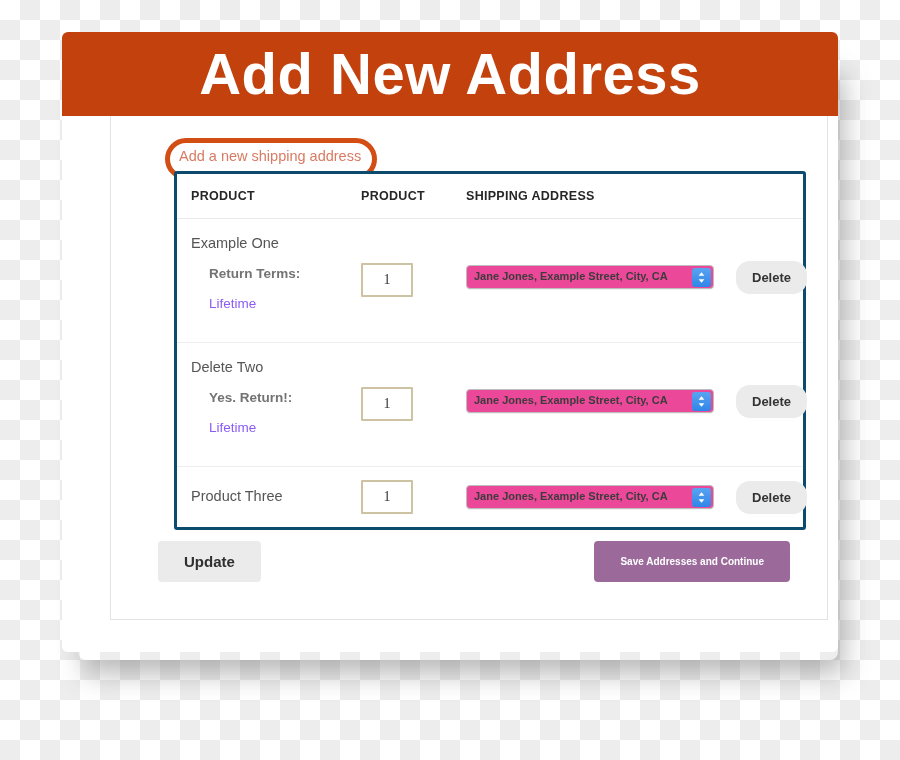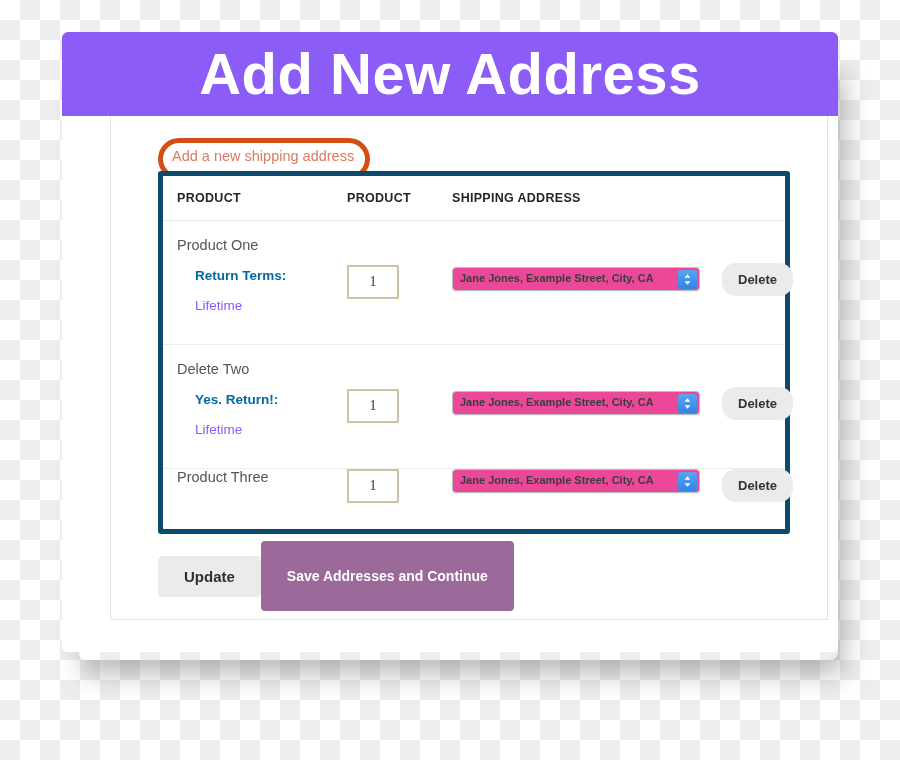--- a/index.html
+++ b/index.html
@@ -43,21 +43,21 @@
     top: 32px;
     width: 776px;
     height: 620px;
     background: #ffffff;
     border-radius: 6px;
     overflow: hidden;
   }
 
   #titlebar {
     height: 84px;
-    background: #8b5cf6;
+    background: #c2410c;
     display: flex;
     align-items: center;
     justify-content: center;
   }
   #titlebar .title-text {
     color: #ffffff;
     font-size: 58px;
     font-weight: bold;
     letter-spacing: 0.5px;
     line-height: 1;
@@ -78,21 +78,21 @@
     height: 504px;
     border-left: 1px solid #e3e3e3;
     border-right: 1px solid #e3e3e3;
     border-bottom: 1px solid #e3e3e3;
     background: #ffffff;
   }
 
   
   #add-address-wrap {
     position: absolute;
-    left: 96px;
+    left: 103px;
     top: 22px;
     width: 212px;
     height: 42px;
   }
   #annotation-ellipse {
     position: absolute;
     left: 0;
     top: 0;
     width: 212px;
     height: 42px;
@@ -106,24 +106,24 @@
     top: 10px;
     font-size: 14.5px;
     color: #d87b62;
     white-space: nowrap;
     text-decoration: none;
   }
 
   
   #products-table {
     position: absolute;
-    left: 96px;
+    left: 112px;
     top: 55px;
     width: 632px;
-    border: 5px solid #0c4a6e;
+    border: 3px solid #0c4a6e;
     border-radius: 3px;
     background: #ffffff;
   }
 
   .trow {
     display: flex;
     align-items: flex-start;
     padding: 0 14px;
   }
 
@@ -146,32 +146,32 @@
 
   .prow {
     border-bottom: 1px solid #ededed;
     padding-top: 16px;
     padding-bottom: 16px;
     min-height: 60px;
   }
   .prow:last-child { border-bottom: none; }
 
   .prow.tall  { height: 124px; }
-  .prow.short { height: 58px; align-items: flex-start; padding-top: 0; padding-bottom: 0; }
+  .prow.short { height: 58px; align-items: center; padding-top: 0; padding-bottom: 0; }
 
   .product-name {
     font-size: 14.5px;
     color: #555555;
     line-height: 1.2;
   }
   .return-block { margin-top: 14px; margin-left: 18px; }
   .return-label {
     font-size: 13.5px;
     font-weight: bold;
-    color: #0369a1;
+    color: #737373;
   }
   .return-value {
     font-size: 13.5px;
     color: #8b5cf6;
     margin-top: 15px;
   }
 
   .qty-cell { padding-top: 28px; }
   .prow.short .qty-cell { padding-top: 0; }
   .qty-input {
@@ -237,20 +237,21 @@
     cursor: pointer;
   }
 
   
   #footer-row {
     position: absolute;
     left: 96px;
     top: 0;
     width: 632px;
     display: flex;
+    justify-content: space-between;
     align-items: center;
   }
   #footer-wrap {
     position: absolute;
     left: 0;
     top: 425px;
     width: 100%;
     height: 60px;
   }
   #update-btn {
@@ -261,23 +262,23 @@
     font-family: "Liberation Sans", sans-serif;
     font-size: 15px;
     font-weight: bold;
     color: #2f2f2f;
     cursor: pointer;
   }
   #save-btn {
     background: #9b6a9b;
     border: none;
     border-radius: 4px;
-    padding: 27px 26px;
+    padding: 15px 26px;
     font-family: "Liberation Sans", sans-serif;
-    font-size: 14px;
+    font-size: 10px;
     font-weight: bold;
     color: #ffffff;
     cursor: pointer;
   }
 </style>
 </head>
 <body>
 
 <div id="page">
 
@@ -302,21 +303,21 @@
 
         <div class="trow thead">
           <div class="cell col-product">PRODUCT</div>
           <div class="cell col-qty">PRODUCT</div>
           <div class="cell col-address">SHIPPING ADDRESS</div>
           <div class="cell col-action"></div>
         </div>
 
         <div class="trow prow tall">
           <div class="col-product">
-            <div class="product-name">Product One</div>
+            <div class="product-name">Example One</div>
             <div class="return-block">
               <div class="return-label">Return Terms:</div>
               <div class="return-value">Lifetime</div>
             </div>
           </div>
           <div class="col-qty qty-cell">
             <div class="qty-input">1</div>
           </div>
           <div class="col-address addr-cell">
             <div class="addr-select">

